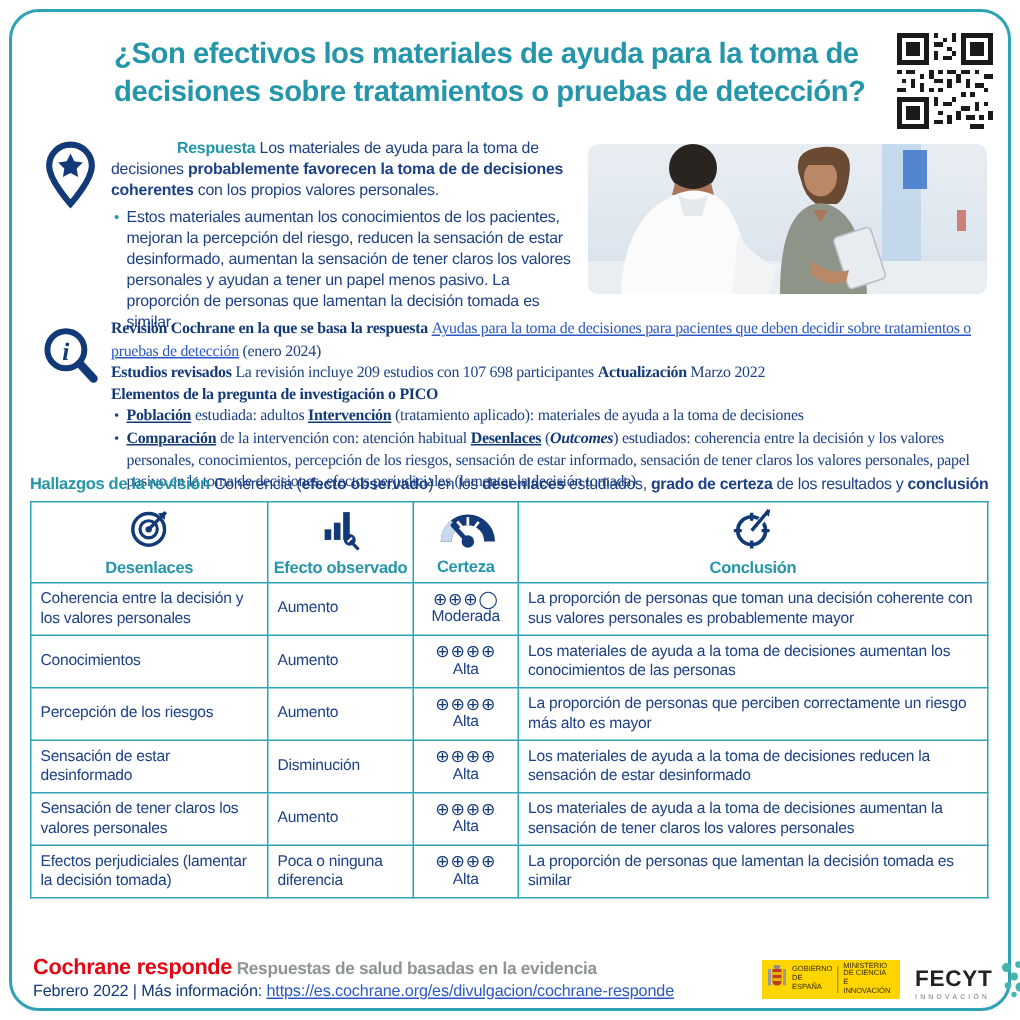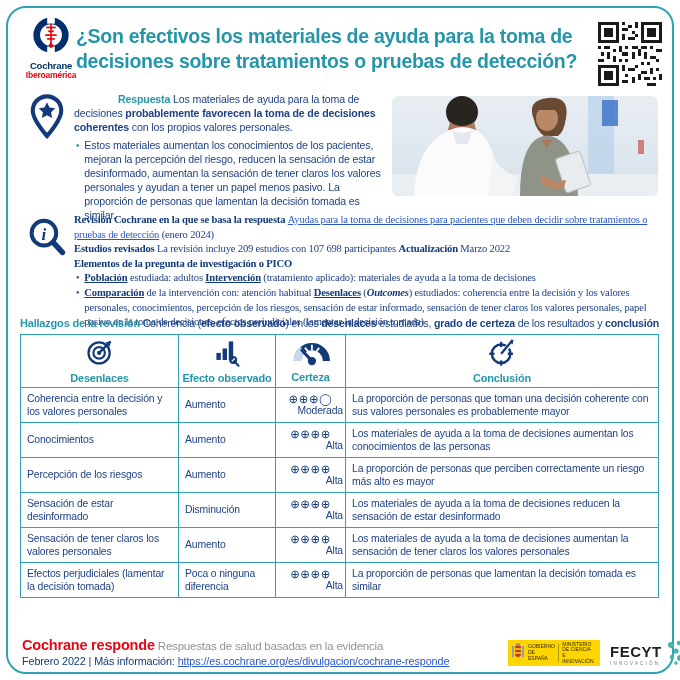--- a/index.html
+++ b/index.html
@@ -35,60 +35,41 @@
 
   
   table.findings { position:absolute; left:20px; top:334px; width:638px; border-collapse:collapse; table-layout:fixed; }
   .findings th, .findings td { border:1.2px solid #2fa3b5; }
   .findings col.c1{width:158px;} .findings col.c2{width:97px;} .findings col.c3{width:70px;} .findings col.c4{width:313px;}
   .findings th { height:49px; vertical-align:middle; text-align:center; padding:2px 0 3px; }
   .findings th .col-lab { display:block; color:#2596a9; font-weight:bold; font-size:11px; margin-top:1px; letter-spacing:-.2px; }
   .findings td { height:35px; font-size:10.4px; line-height:1.26; color:#1d4185; padding:3px 6px; vertical-align:middle; letter-spacing:-.15px; }
   .findings td.cert { text-align:center; padding:2px; }
   .cert-sym { display:block; font-size:11.5px; letter-spacing:.5px; color:#123a78; line-height:1.1; }
-  .cert-lab { display:block; font-size:10.4px; line-height:1.15;text-align:right; }
+  .cert-lab { display:block; font-size:10.4px; line-height:1.15; }
 
   
   .footer { position:absolute; left:22px; top:637px; }
   .f-line1 { font-size:14.5px; letter-spacing:-.2px; }
   .f-line1 .brand { color:#e30613; font-weight:bold; }
-  .f-line1 .tag { color:#8f9496; font-weight:normal; font-size:11.5px; }
+  .f-line1 .tag { color:#8f9496; font-weight:bold; font-size:11.5px; }
   .f-line2 { font-size:10.8px; color:#123a78; margin-top:2px; letter-spacing:-.1px; }
   .gov-logo { position:absolute; left:508px; top:640px; width:92px; height:26px; background:#ffd500; display:flex; align-items:center; padding:2px 3px; }
   .gov-txt { font-size:5px; line-height:1.15; color:#332b00; margin-left:3px; letter-spacing:0; }
   .gov-sep { width:1px; height:18px; background:#b79b00; margin-left:3px; }
   .fecyt { position:absolute; left:610px; top:640px; display:flex; align-items:center; }
   .fecyt-txt .f-name { font-size:15px; font-weight:bold; color:#222; letter-spacing:.5px; line-height:1; }
   .fecyt-txt .f-sub { font-size:4.5px; color:#777; letter-spacing:2.2px; margin-top:2px; }
 </style>
 </head>
 <body>
 
 <div class="page">
   <div class="frame"></div>
 
-  <div class="logo-block">
-    <span>
-      <svg width="42" height="40" viewBox="0 0 44 42">
-        <circle cx="22" cy="19" r="15" fill="none" stroke="#002f6c" stroke-width="7"></circle>
-        <rect x="18" y="0" width="8" height="7" fill="#fff"></rect>
-        <rect x="18" y="31" width="8" height="7" fill="#fff"></rect>
-        <g stroke="#e30613" stroke-width="1.8">
-          <line x1="22" y1="7" x2="22" y2="29"></line>
-          <line x1="17" y1="11" x2="27" y2="11"></line>
-          <line x1="19" y1="15" x2="25" y2="15"></line>
-          <line x1="16" y1="19" x2="28" y2="19"></line>
-          <line x1="18" y1="23" x2="26" y2="23"></line>
-        </g>
-        <path d="M22 27 l3 3 -3 3 -3 -3 z" fill="#e30613"></path>
-      </svg>
-    </span>
-    <div class="logo-name">Cochrane</div>
-    <div class="logo-sub">Iberoamérica</div>
-  </div>
 
   <div class="title">¿Son efectivos los materiales de ayuda para la toma de decisiones sobre tratamientos o pruebas de detección?</div>
 
   <svg class="qr" viewBox="0 0 63 63" shape-rendering="crispEdges">
     <rect width="63" height="63" fill="#fff"></rect>
     <g fill="#1a1a1a">
       <rect x="0" y="0" width="21" height="21"></rect>
         <rect x="42" y="0" width="21" height="21"></rect>
         <rect x="0" y="42" width="21" height="21"></rect>
     </g>

